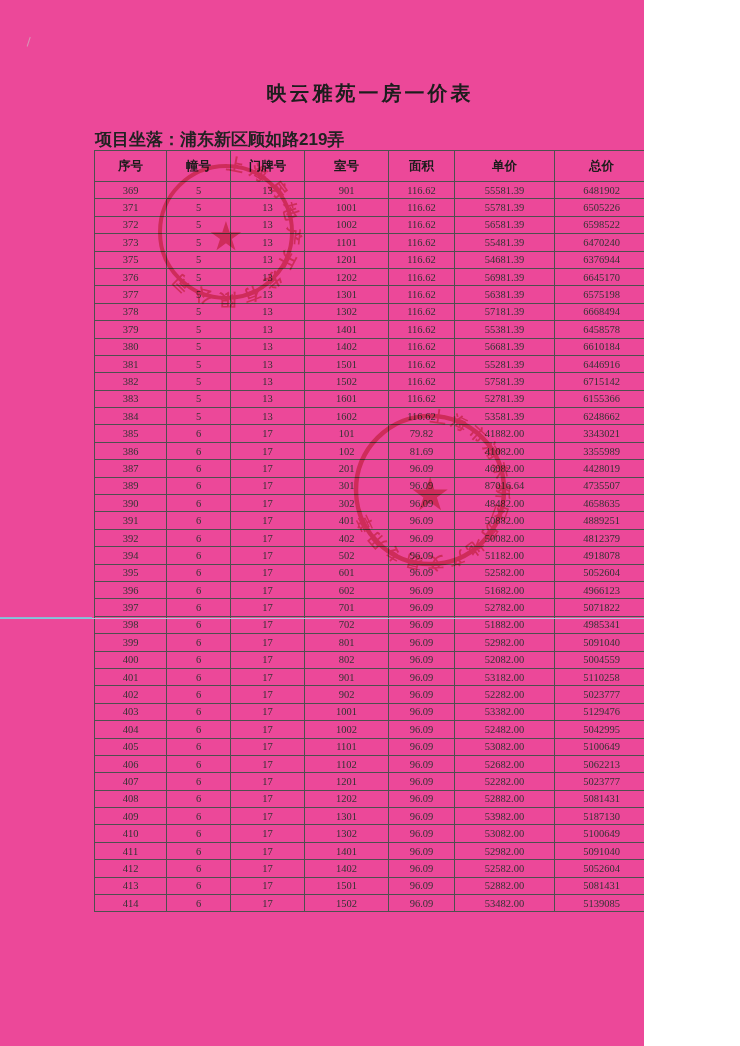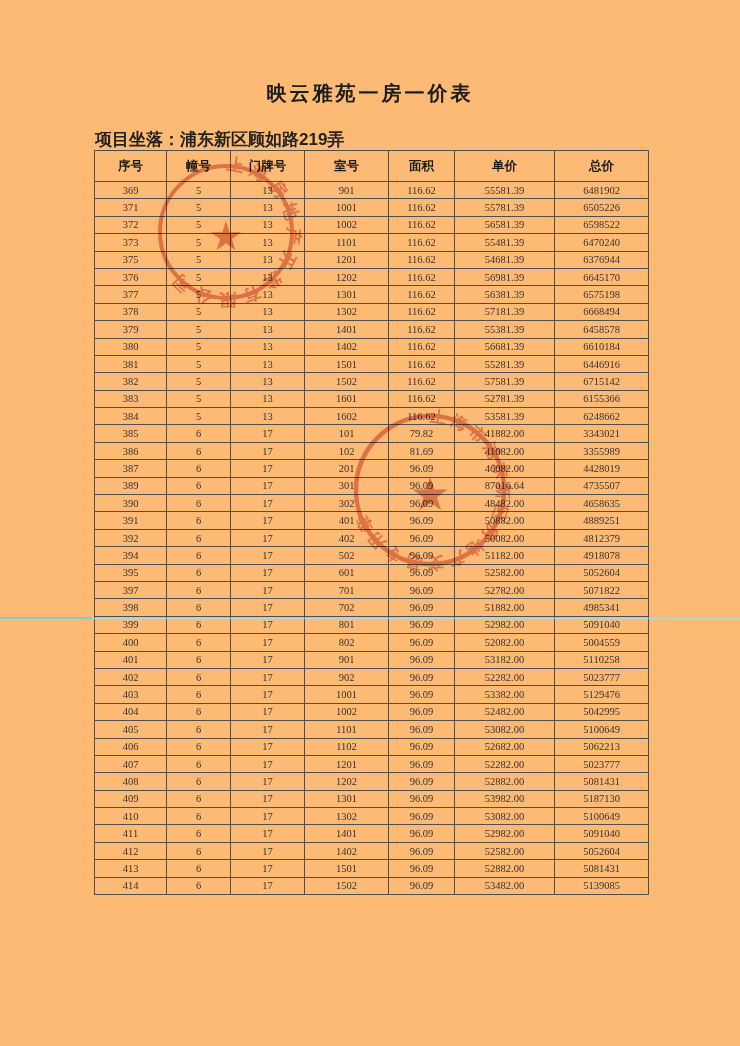--- a/index.html
+++ b/index.html
@@ -1,19 +1,19 @@
 <!DOCTYPE html>
 <html><head>
 <meta charset="utf-8">
 <style>
   html,body{margin:0;padding:0;}
   .page{
     position:relative;
-    width:740px;height:1046px;
-    background:#fdba74;
+    width:644px;height:1046px;
+    background:#ec4899;
     overflow:hidden;
     font-family:"Liberation Sans",sans-serif;
     color:#2e2e2e;
   }
   .doc-title{
     position:absolute;top:80px;left:0;width:740px;
     text-align:center;
     font-size:20px;font-weight:700;letter-spacing:3px;
     color:#1d1d1d;
   }
@@ -319,20 +319,29 @@
           <tr>
             <td>395</td>
             <td>6</td>
             <td>17</td>
             <td>601</td>
             <td>96.09</td>
             <td>52582.00</td>
             <td>5052604</td>
           </tr>
           <tr>
+            <td>396</td>
+            <td>6</td>
+            <td>17</td>
+            <td>602</td>
+            <td>96.09</td>
+            <td>51682.00</td>
+            <td>4966123</td>
+          </tr>
+          <tr>
             <td>397</td>
             <td>6</td>
             <td>17</td>
             <td>701</td>
             <td>96.09</td>
             <td>52782.00</td>
             <td>5071822</td>
           </tr>
           <tr>
             <td>398</td>

